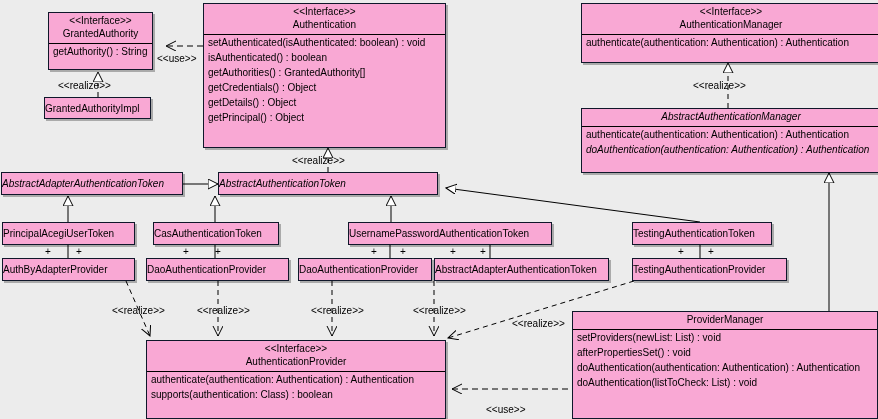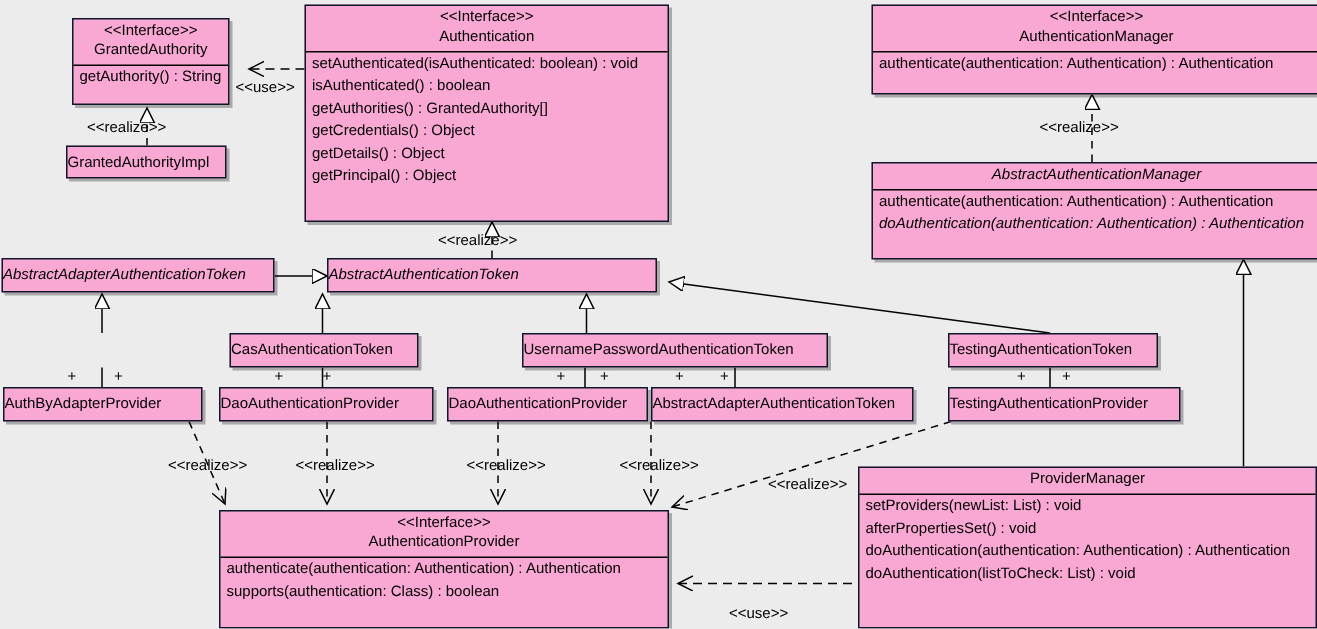--- a/index.html
+++ b/index.html
@@ -188,20 +188,23 @@
   </div>
 
   <div class="box simple abstract" style="left:1px;top:172px;width:182px;height:23px;">
     <span>AbstractAdapterAuthenticationToken</span>
   </div>
 
   <div class="box simple abstract" style="left:218px;top:172px;width:220px;height:23px;">
     <span>AbstractAuthenticationToken</span>
   </div>
 
+  <div class="box simple" style="left:2px;top:222px;width:133px;height:23px;">
+    <span>PrincipalAcegiUserToken</span>
+  </div>
 
   <div class="box simple" style="left:153px;top:222px;width:126px;height:23px;">
     <span>CasAuthenticationToken</span>
   </div>
 
   <div class="box simple" style="left:348px;top:222px;width:204px;height:23px;">
     <span>UsernamePasswordAuthenticationToken</span>
   </div>
 
   <div class="box simple" style="left:632px;top:222px;width:140px;height:23px;">

